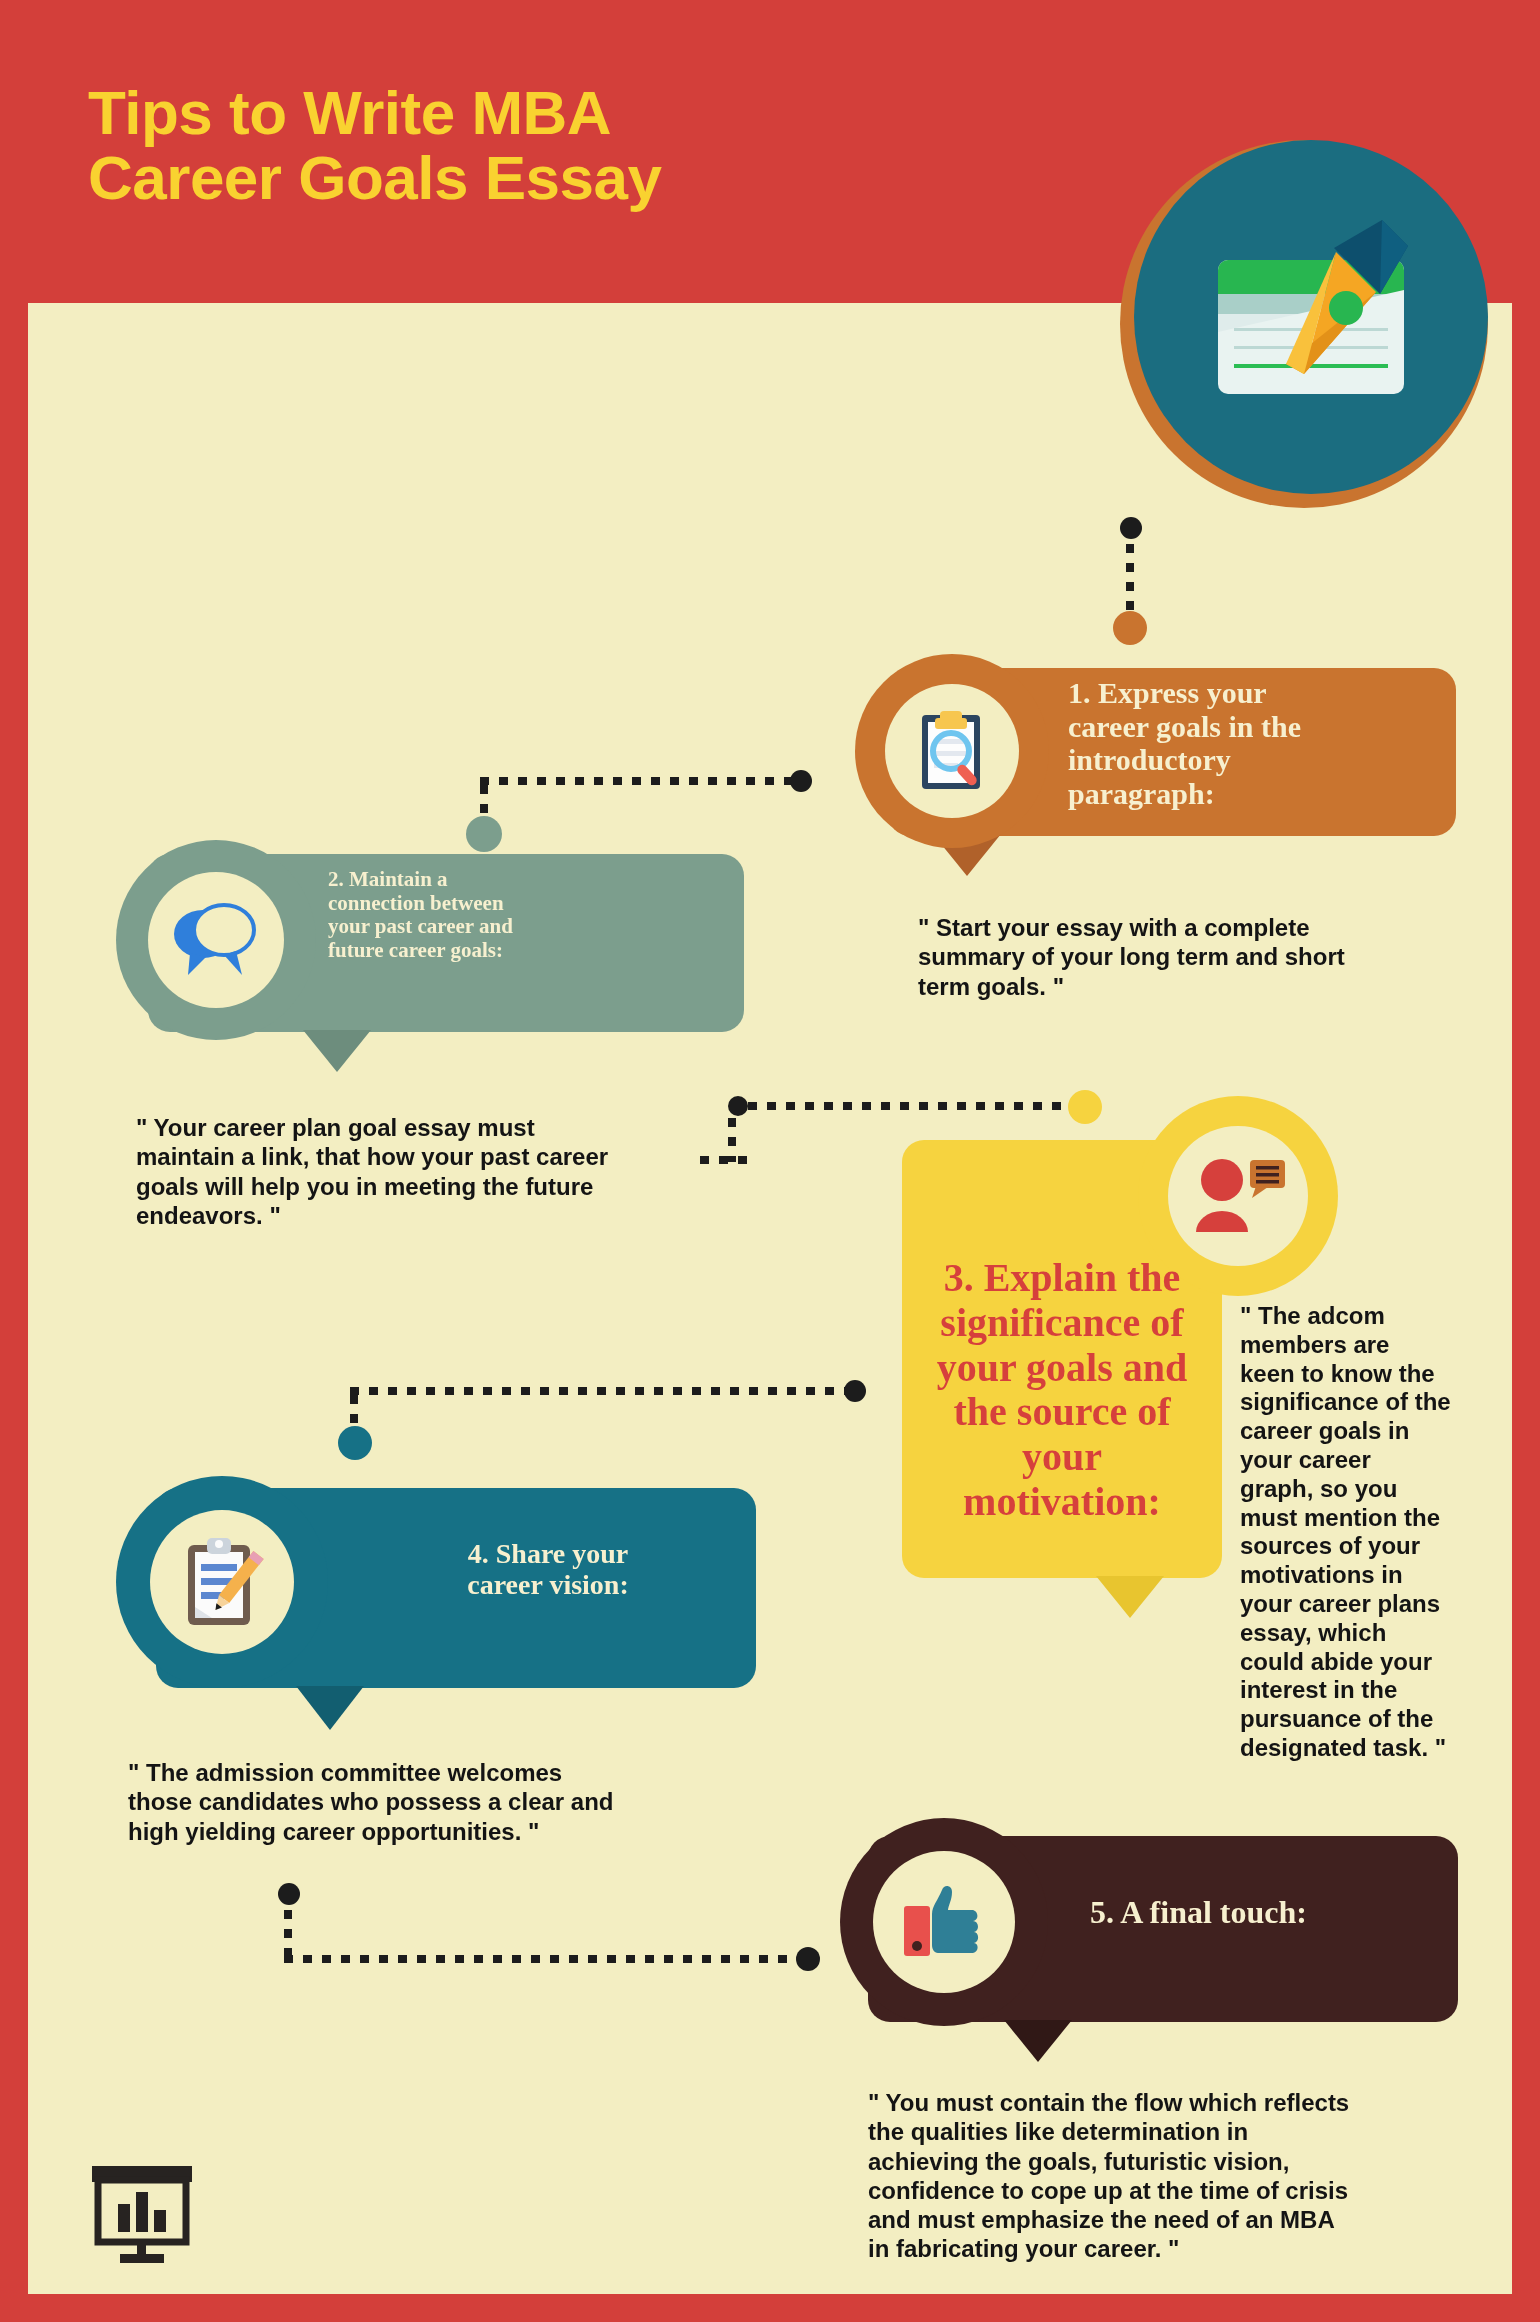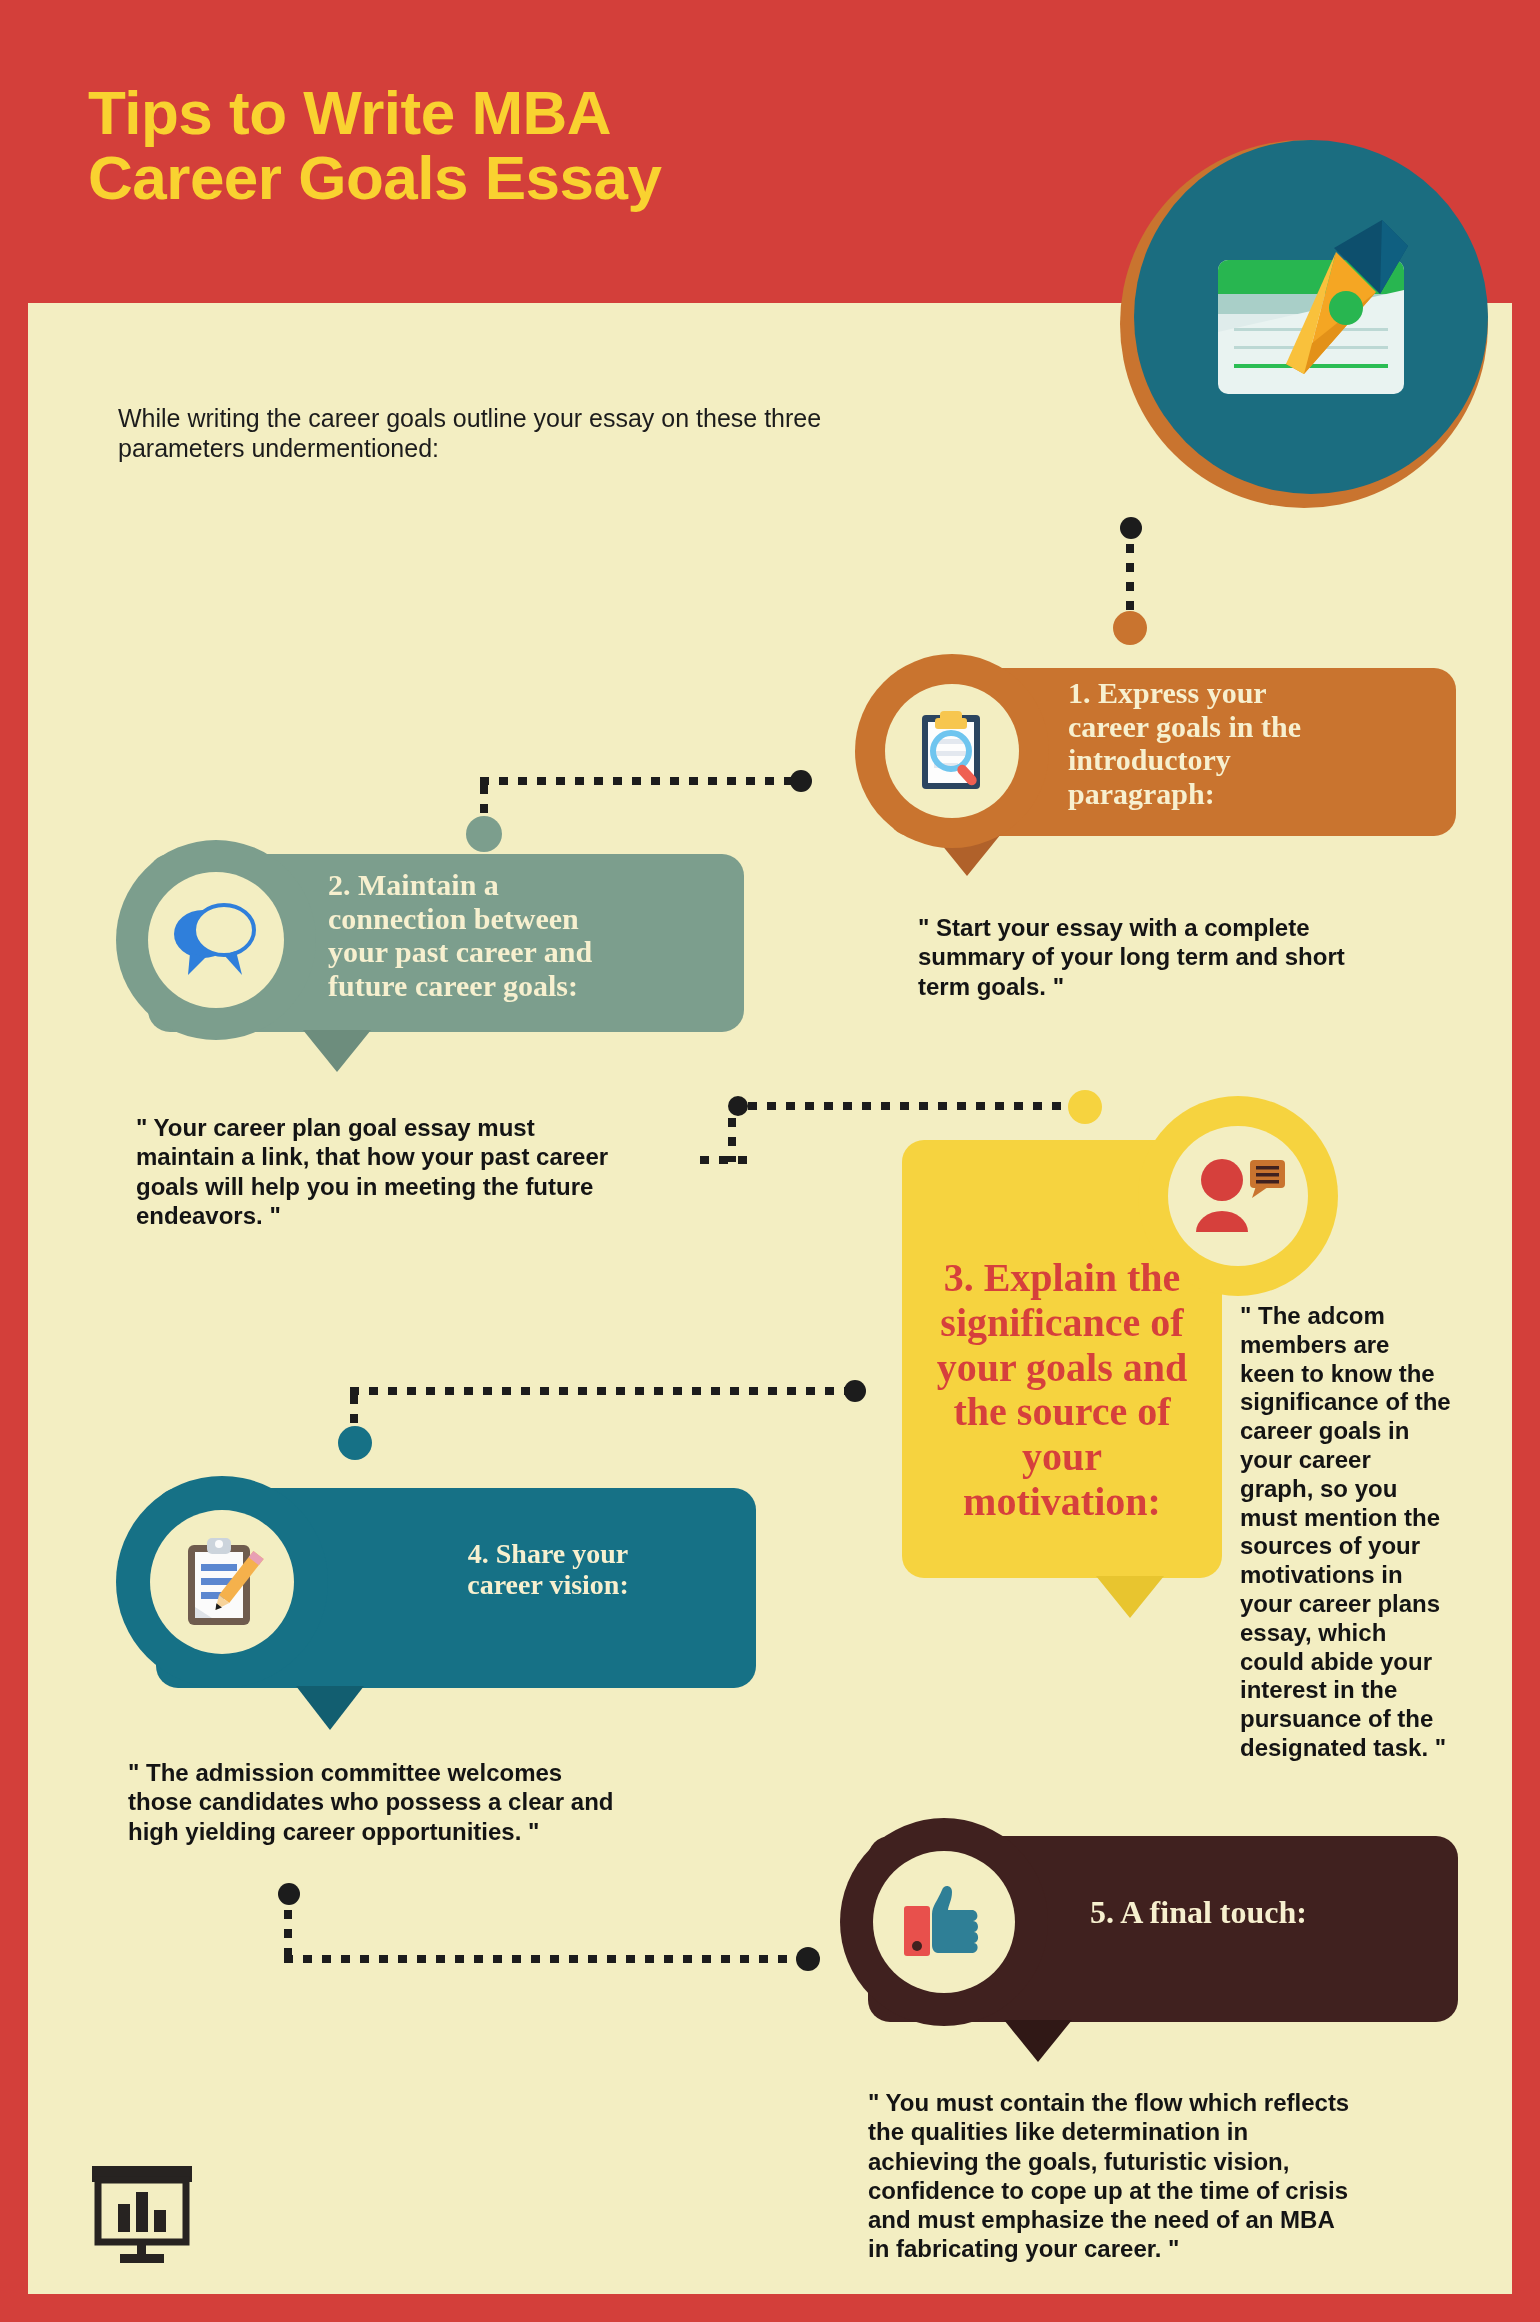--- a/index.html
+++ b/index.html
@@ -135,22 +135,20 @@
           <path d="M196 8 L222 34 L194 82 Z" fill="#0f5f80"></path>
           <path d="M150 40 L190 80 L118 162 Z" fill="#f5a623"></path>
           <path d="M190 80 L118 162 L100 152 Z" fill="#e39118"></path>
           <path d="M150 40 L100 152 L118 162 Z" fill="#f9c13c"></path>
           <circle cx="160" cy="96" r="17" fill="#28b650"></circle>
         </svg>
       </div>
     </div>
 
     <div id="intro">
-      <div id="intro-lead">While writing the career goals outline your essay on these three
-parameters undermentioned:</div>
       <div id="intro-list">
       </div>
     </div>
 
     <div class="endcap" style="left:1092px; top:489px; width:22px; height:22px; background:#1c1c1c;"></div>
     <div class="dot-v sq" style="left:1098px; top:516px; height:70px;"></div>
     <div class="endcap" style="left:1085px; top:583px; width:34px; height:34px; background:#c9742f;"></div>
 
     <div class="card">
       <div class="bubble" style="left:860px; top:640px; width:568px; height:168px; background:#c9742f;"></div>
@@ -188,21 +186,21 @@
       <div class="bubble-tail" style="left:275px; top:1002px; border-top:42px solid #6d8d7d;"></div>
       <div class="icon-ring" style="left:88px; top:812px; width:200px; height:200px; background:#7c9e8d;"></div>
       <div class="icon-disc" style="left:120px; top:844px; width:136px; height:136px;">
         <svg width="100" height="86" viewBox="0 0 100 86">
           <ellipse cx="37" cy="37" rx="29" ry="24" fill="#2f7fdb"></ellipse>
           <path d="M24 56 L22 78 L40 60 Z" fill="#2f7fdb"></path>
           <ellipse cx="58" cy="33" rx="30" ry="25" fill="#f3eec2" stroke="#2f7fdb" stroke-width="4"></ellipse>
           <path d="M70 54 L76 78 L58 58 Z" fill="#2f7fdb"></path>
         </svg>
       </div>
-      <div class="card-heading" style="left:300px; top:840px; width:400px; font-size:30px; color:#f7f0cf;">2. Maintain a
+      <div class="card-heading" style="left:300px; top:840px; width:400px; font-size:21px; color:#f7f0cf;">2. Maintain a
 connection between
 your past career and
 future career goals:</div>
     </div>
     <div class="caption" style="left:108px; top:1085px; width:620px;">" Your career plan goal essay must
 maintain a link, that how your past career
 goals will help you in meeting the future
 endeavors. "</div>
 
     <div class="endcap" style="left:700px; top:1068px; width:20px; height:20px; background:#1c1c1c;"></div>

